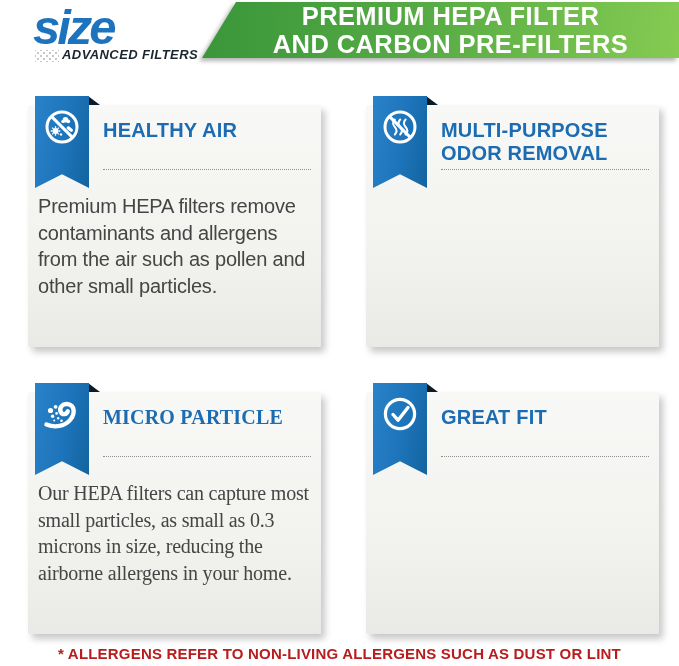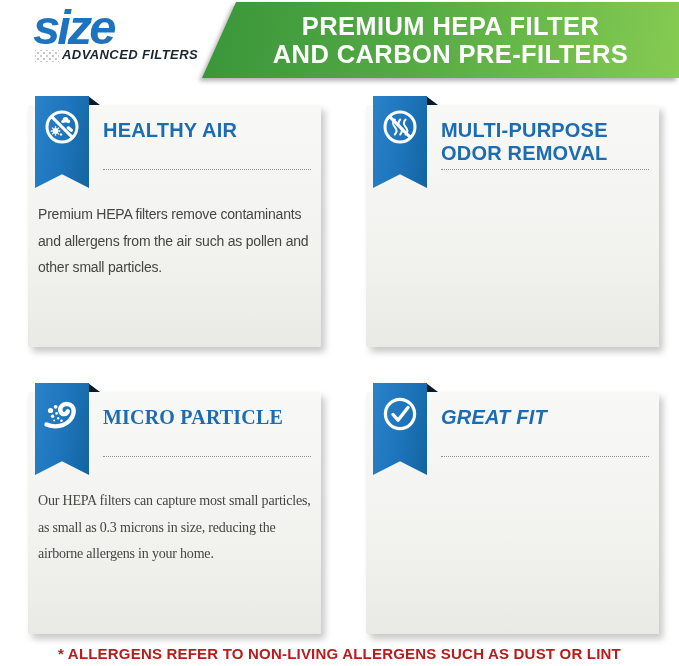--- a/index.html
+++ b/index.html
@@ -21,21 +21,21 @@
     background-image:
       radial-gradient(circle,#c8c8c8 1.2px,transparent 1.4px),
       radial-gradient(circle,#c8c8c8 1.2px,transparent 1.4px);
     background-size:6px 6px;background-position:0 0,3px 3px;
   }
   .logo-tagline{
     font-size:13px;font-weight:bold;font-style:italic;
     color:#1b2530;letter-spacing:0.4px;white-space:nowrap;
   }
   .banner-wrap{
-    position:absolute;left:196px;top:2px;width:483px;height:76px;
+    position:absolute;left:196px;top:2px;width:483px;height:56px;
     filter:drop-shadow(-3px 3px 2px rgba(0,0,0,0.30));
   }
   .banner{
     width:100%;height:100%;
     clip-path:polygon(40px 0,100% 0,100% 100%,6px 100%);
     background:linear-gradient(97deg,#389539 0%,#55aa44 45%,#85cb52 100%);
     display:flex;flex-direction:column;justify-content:center;align-items:center;
     padding-left:26px;box-sizing:border-box;
   }
   .banner-line{
@@ -45,21 +45,21 @@
 
   
   .card{
     position:absolute;width:293px;height:242px;border-radius:2px;
     background:linear-gradient(180deg,#f8f8f6 0%,#f2f2ef 60%,#e9e9e5 100%);
     box-shadow:4px 5px 7px rgba(0,0,0,0.22);
   }
   #card-1{left:28px;top:105px;}
   #card-2{left:366px;top:105px;}
   #card-3{left:28px;top:392px;font-family:Liberation Serif, serif;}
-  #card-4{left:366px;top:392px;font-style:italic;}
+  #card-4{left:366px;top:392px;}
 
   .fold{
     position:absolute;left:60px;top:-9px;width:12px;height:9px;
     background:#0c1b28;
     clip-path:polygon(0 0,100% 100%,0 100%);
   }
   .ribbon{
     position:absolute;left:7px;top:-9px;width:54px;height:92px;
     background:linear-gradient(100deg,#2a82c8 0%,#1d74ba 55%,#13649e 100%);
     clip-path:polygon(0 0,100% 0,100% 100%,50% 85%,0 100%);
@@ -71,21 +71,21 @@
     position:absolute;left:75px;top:14px;
     color:#1b6cb3;font-size:20px;font-weight:bold;line-height:23px;
     letter-spacing:0.2px;white-space:nowrap;
   }
   .separator{
     position:absolute;left:75px;right:10px;top:64px;
     border-top:1.6px dotted #8f8f8f;
   }
   .card-body{
     position:absolute;left:10px;right:2px;top:88px;
-    font-size:14px;line-height:26.5px;color:#454545;letter-spacing:-0.2px;margin-top:8px;
+    font-size:20px;line-height:26.5px;color:#454545;letter-spacing:-0.2px;
   }
 
   
   .footer{
     position:absolute;left:0;right:0;top:645px;text-align:center;
     font-size:15px;font-weight:bold;color:#b91c1c;letter-spacing:0.2px;
     white-space:nowrap;
   }
 </style>
 </head>

